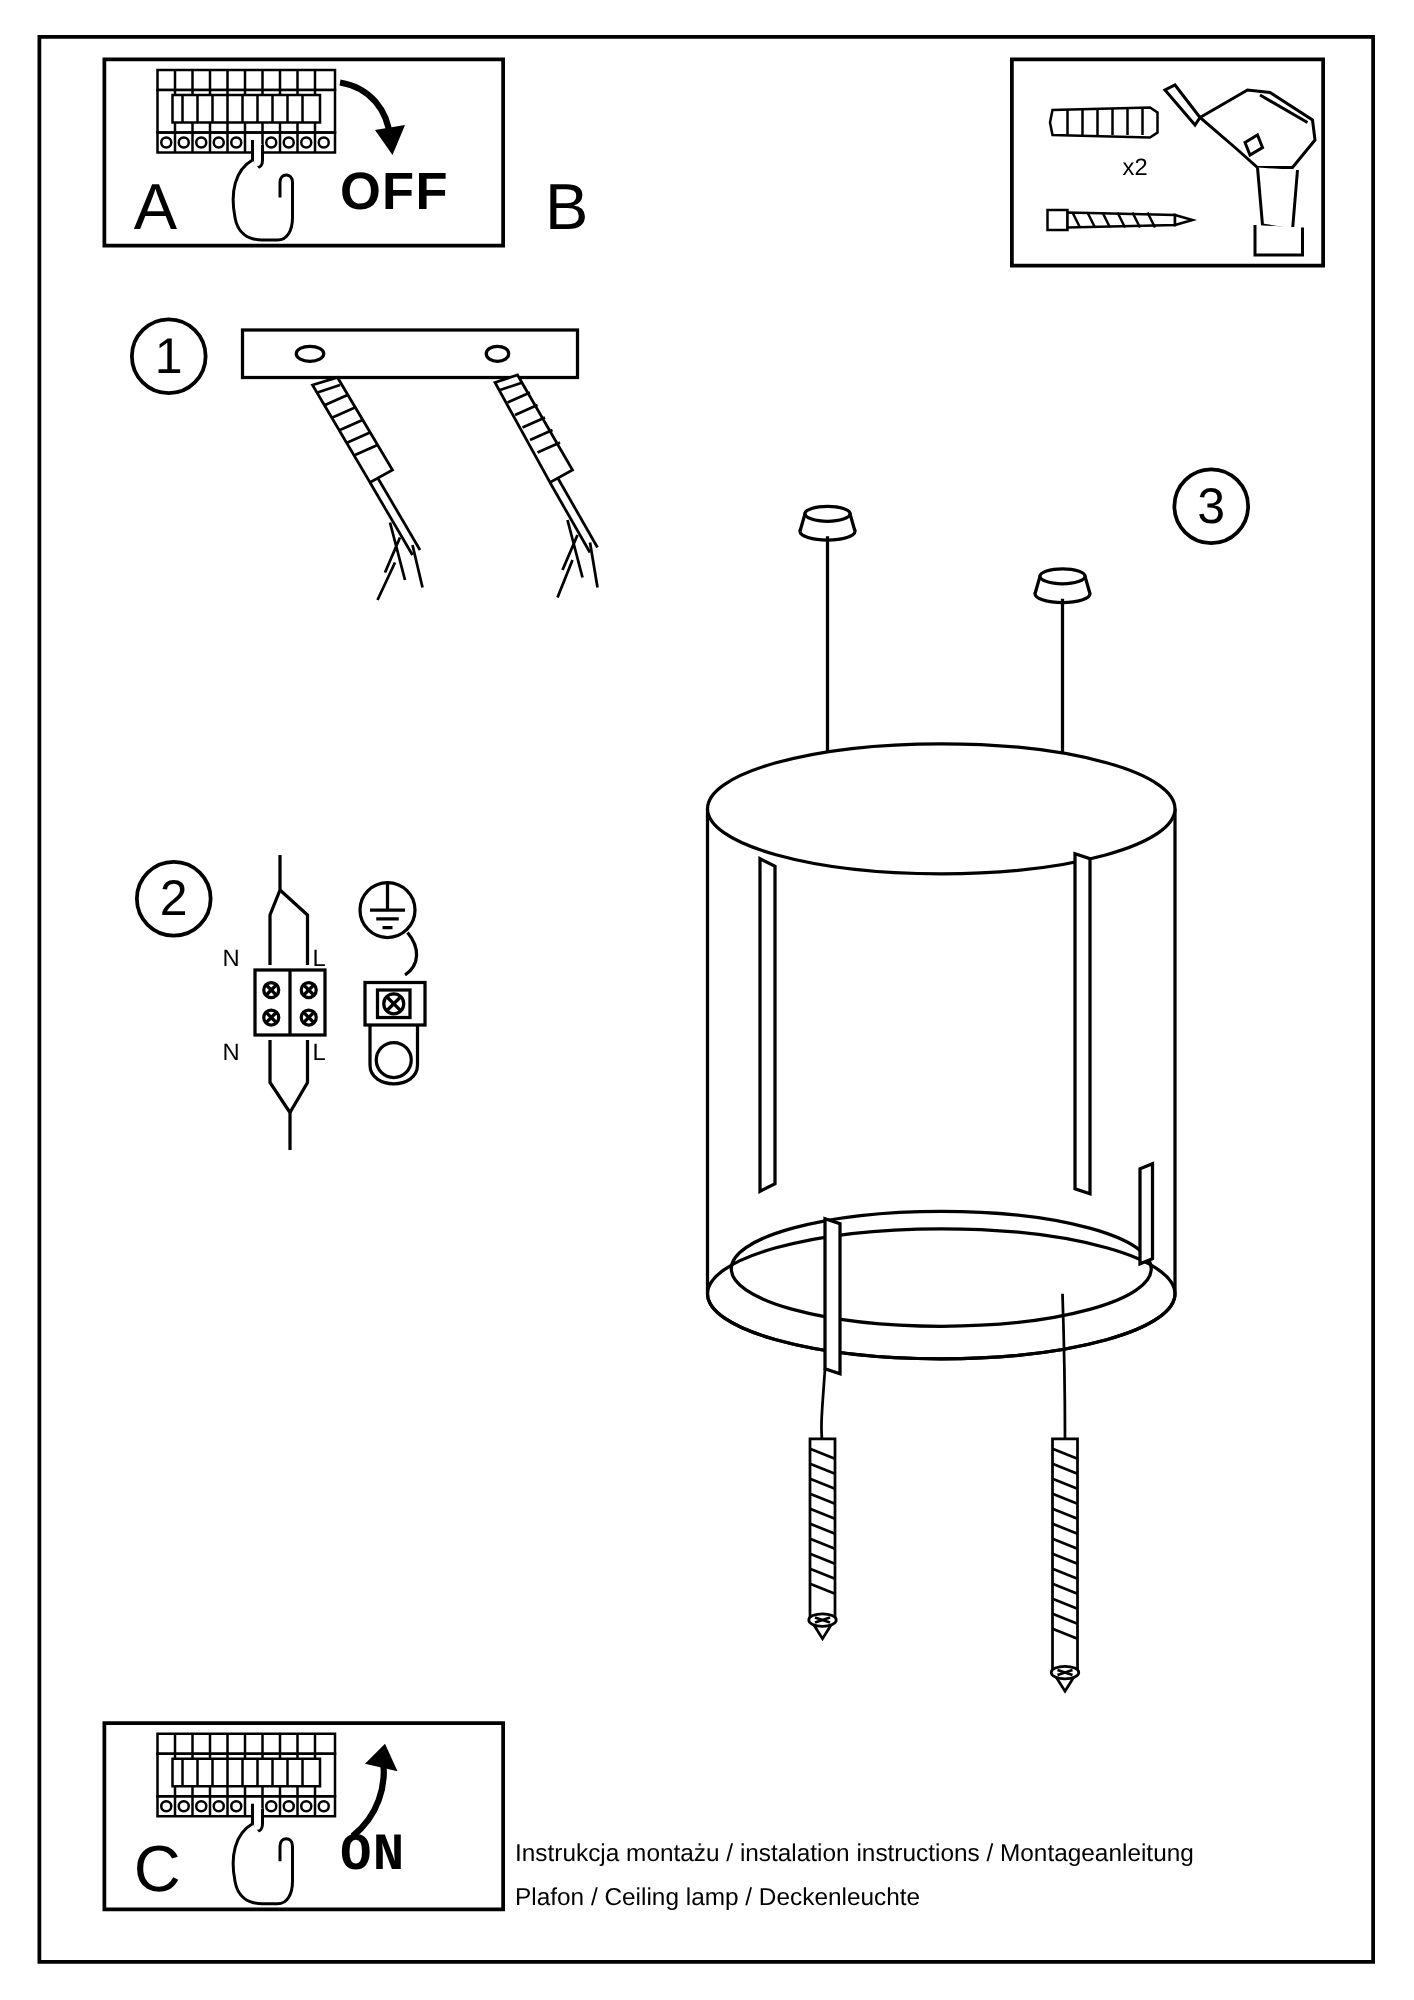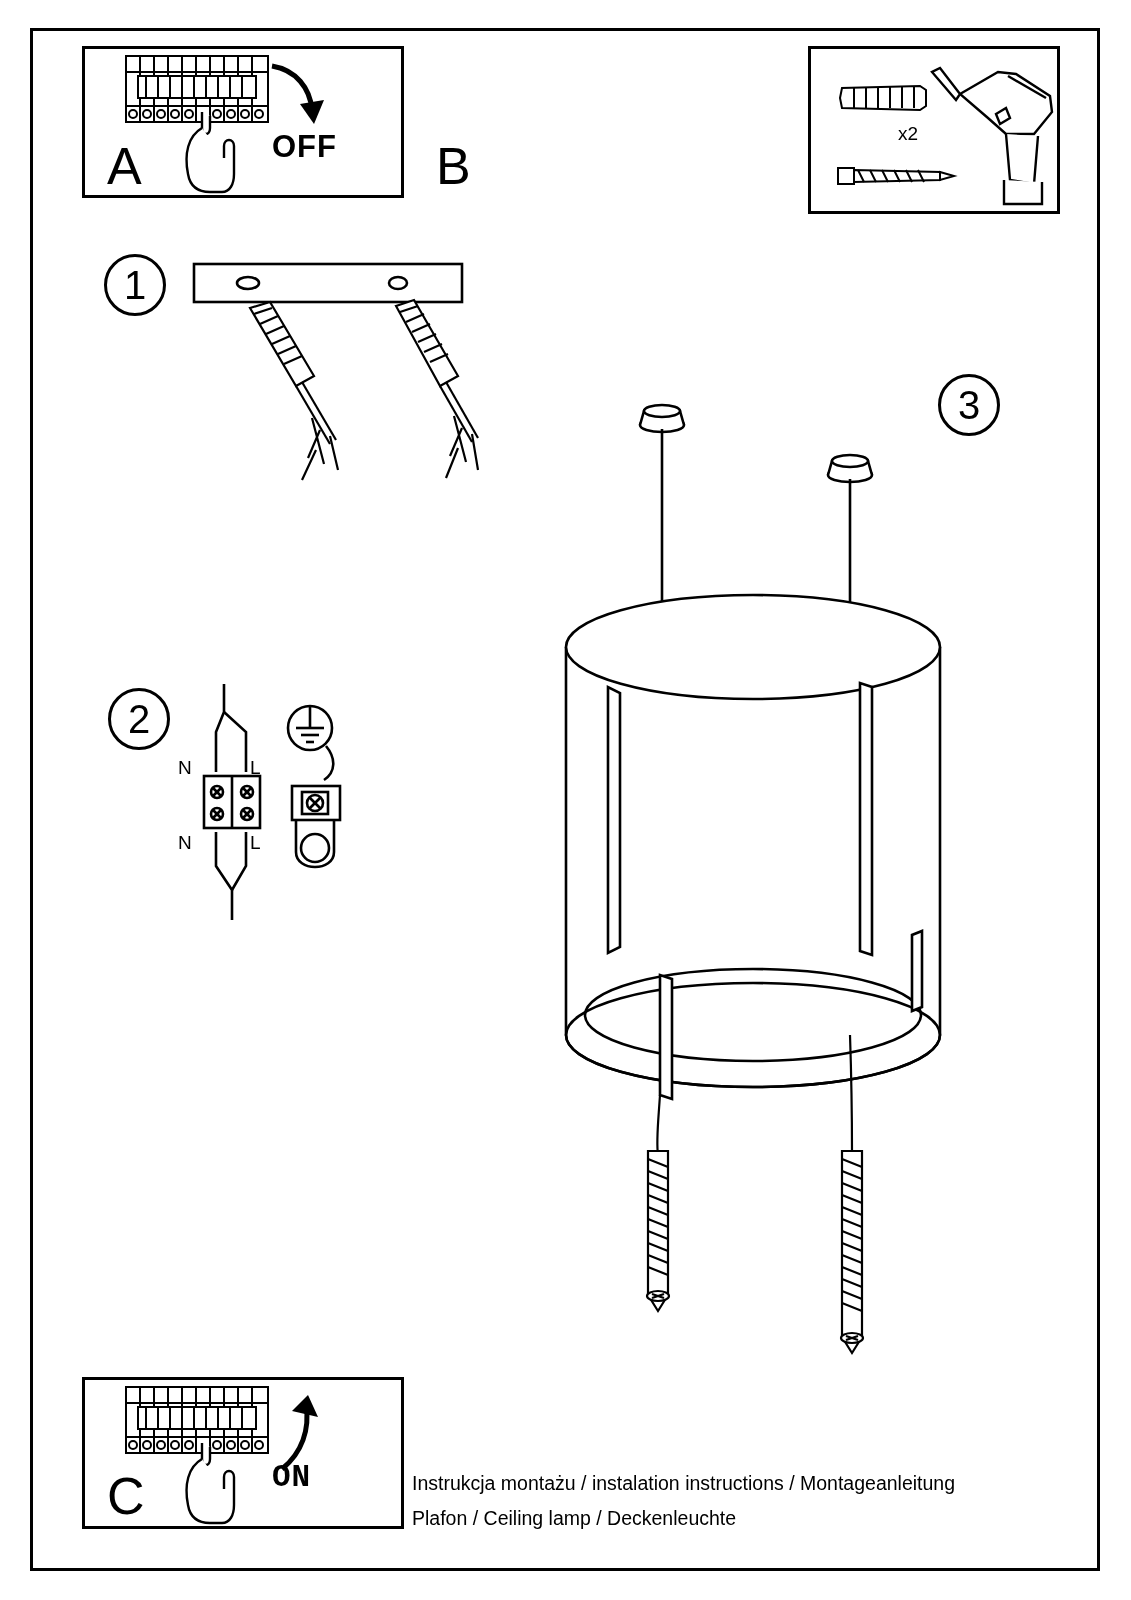--- a/index.html
+++ b/index.html
@@ -50,21 +50,21 @@
     font-size: 40px;
     background: #fff;
   }
   .big-letter {
     position: absolute;
     font-size: 52px;
     line-height: 1;
   }
   .word {
     position: absolute;
-    font-size: 31px;
+    font-size: 42px;
     font-weight: bold;
     letter-spacing: 1px;
   }
   .small-label {
     position: absolute;
     font-size: 19px;
   }
   .caption {
     position: absolute;
     font-size: 19.5px;

